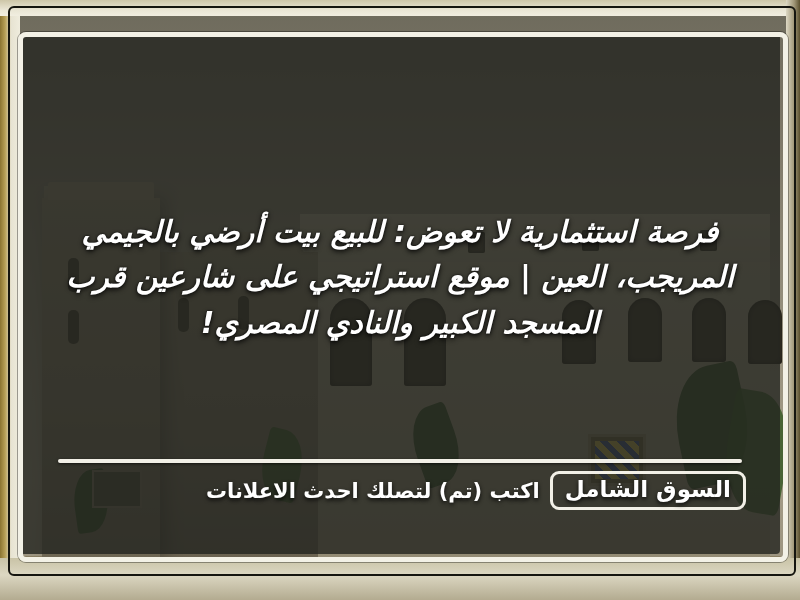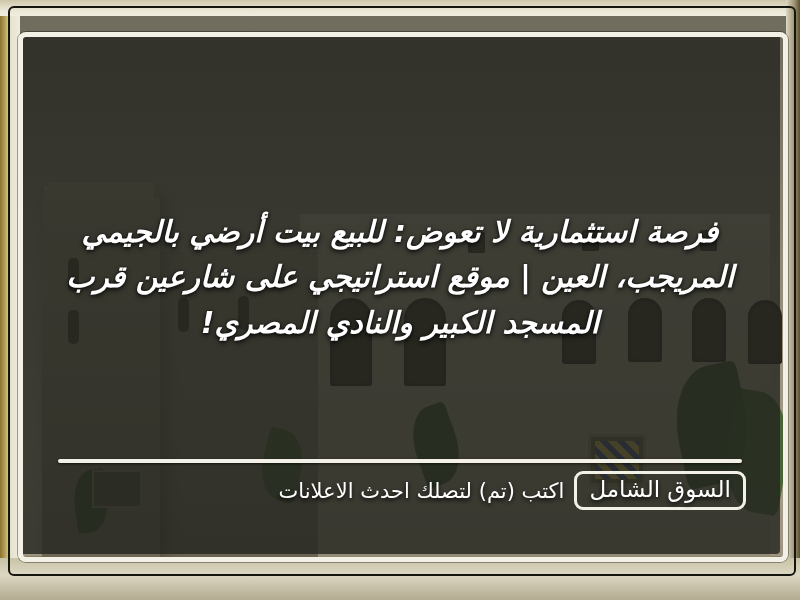--- a/index.html
+++ b/index.html
@@ -149,27 +149,27 @@
     box-shadow:0 1px 3px rgba(0,0,0,.6);
   }
   .footer{
     direction:rtl;
     display:flex;align-items:center;justify-content:flex-start;
     gap:10px;padding:0 14px;
   }
   .logo-box{
     border:3px solid #f2f0e7;border-radius:9px;
     padding:1px 12px 3px 12px;
-    color:#ffffff;font-weight:normal;font-size:23px;line-height:1.25;
+    color:#ffffff;font-weight:bold;font-size:23px;line-height:1.25;
     text-shadow:0 2px 4px rgba(0,0,0,.85);
     white-space:nowrap;
     flex:0 0 auto;
   }
   .tagline{
-    color:#ffffff;font-weight:normal;font-size:21px;
+    color:#ffffff;font-weight:bold;font-size:21px;
     text-shadow:0 2px 4px rgba(0,0,0,.85);
     white-space:nowrap;flex:0 0 auto;text-align:center;
   }
 </style>
 </head>
 <body>
 
 <div class="stage">
 
   <div class="photo">

